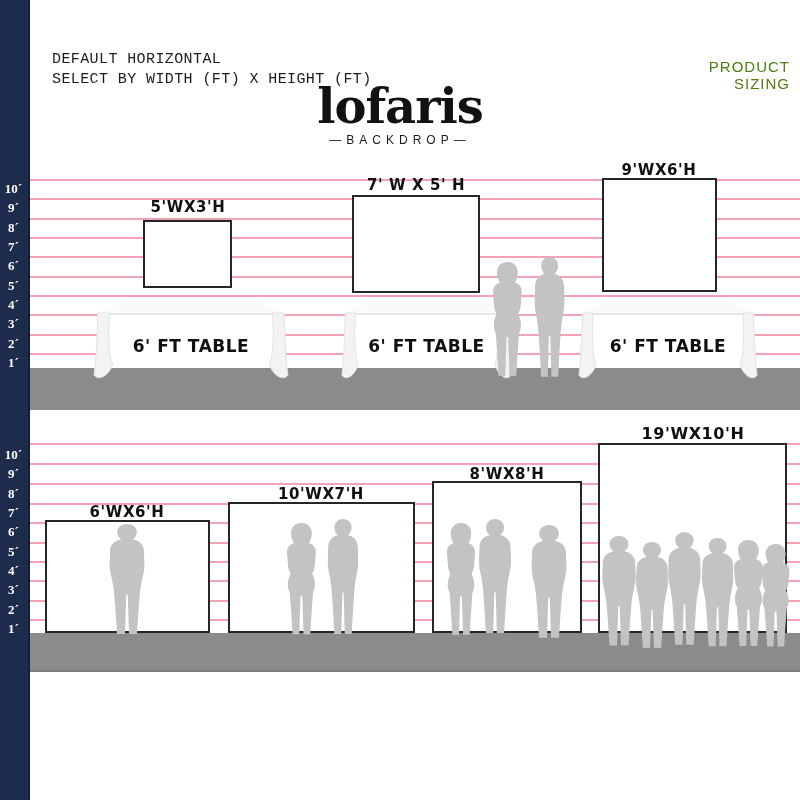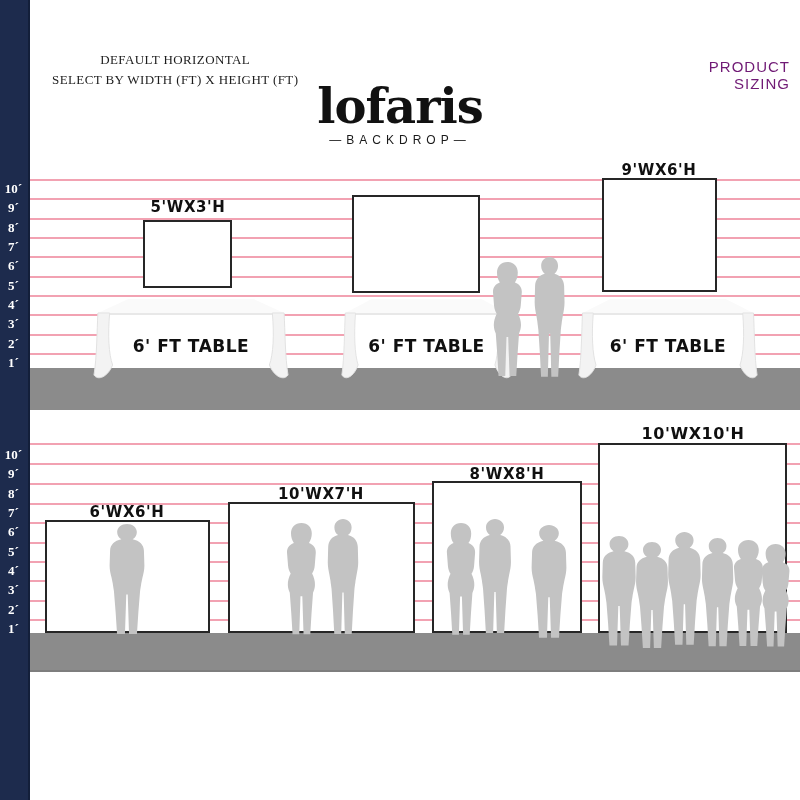--- a/index.html
+++ b/index.html
@@ -22,35 +22,35 @@
     position:absolute; left:30px; width:770px; height:2px;
     background:#f2a2b2; z-index:1;
   }
   
   .floor { position:absolute; left:30px; width:770px; background:#8b8b8b; z-index:2; }
   .floor-top { top:368px; height:42px; }
   .floor-bottom { top:633px; height:39px; border-bottom:2px solid #7e7e7e; box-sizing:border-box; }
   
   .hdr-left {
     position:absolute; left:52px; top:50px; color:#1c1c1c;
-    font-family:Liberation Serif, serif; font-size:13px; line-height:20px;
-    letter-spacing:0.4px; z-index:6;text-align:center;
+    font-family:Liberation Mono, monospace; font-size:15px; line-height:20px;
+    letter-spacing:0.4px; z-index:6;
   }
   .brand { position:absolute; left:300px; top:34px; width:200px; text-align:center; z-index:6;margin-top:47px; }
   .brand-name {
     font-family:"DejaVu Serif", serif; font-weight:bold; font-size:48px;
     line-height:50px; color:#111111; letter-spacing:-1px;
   }
   .brand-sub {
     margin-top:2px; font-size:12px; color:#1a1a1a; letter-spacing:5px;
     font-family:"Liberation Sans", sans-serif;
   }
   .product-sizing {
     position:absolute; left:650px; top:58px; width:140px; text-align:right;
-    font-size:15px; letter-spacing:1px; color:#701a75; z-index:6;
+    font-size:15px; letter-spacing:1px; color:#4d7c0f; z-index:6;
   }
   
   .bd {
     position:absolute; background:#ffffff; border:2px solid #262626;
     box-sizing:border-box; z-index:3;
   }
   .bd-label {
     position:absolute; text-align:center; color:#101010; font-size:15px;
     font-weight:bold; letter-spacing:0.6px; z-index:4;
     font-family:"DejaVu Sans", sans-serif; height:16px; line-height:16px;
@@ -132,20 +132,21 @@
   </div>
   <div class="brand">
     <div class="brand-name">lofaris</div>
     <div class="brand-sub">—BACKDROP—</div>
   </div>
   <div class="product-sizing">PRODUCT SIZING</div>
 
   <div class="bd-label" style="left:123px;top:199px;width:130px">5'WX3'H</div>
   <div class="bd" style="left:143px;top:220px;width:89px;height:68px"></div>
 
+  <div class="bd-label" style="left:336px;top:177px;width:160px">7' W X 5' H</div>
   <div class="bd" style="left:352px;top:195px;width:128px;height:98px"></div>
 
   <div class="bd-label" style="left:584px;top:162px;width:150px">9'WX6'H</div>
   <div class="bd" style="left:602px;top:178px;width:115px;height:114px"></div>
 
   <svg class="table-svg" style="left:93px;top:299px;width:196px;height:86px" viewBox="0 0 200 86" preserveAspectRatio="none">
     <path d="M36,0 L164,0 L195,14 L5,14 Z" fill="#fafafa"></path>
     <path d="M5,14 L195,14 L194,17 L6,17 Z" fill="#e8e8e8"></path>
     <path d="M8,16 L192,16 L189,68 L11,68 Z" fill="#ffffff"></path>
     <path d="M8,16 L14,16 L17,68 L11,68 Z" fill="#f0f0f0"></path>
@@ -184,21 +185,21 @@
 
   <div class="bd-label" style="left:62px;top:504px;width:130px">6'WX6'H</div>
   <div class="bd" style="left:45px;top:520px;width:165px;height:113px"></div>
 
   <div class="bd-label" style="left:251px;top:486px;width:140px">10'WX7'H</div>
   <div class="bd" style="left:228px;top:502px;width:187px;height:131px"></div>
 
   <div class="bd-label" style="left:437px;top:466px;width:140px">8'WX8'H</div>
   <div class="bd" style="left:432px;top:481px;width:150px;height:152px"></div>
 
-  <div class="bd-label big" style="left:613px;top:426px;width:160px">10'WX10'H</div>
+  <div class="bd-label big" style="left:613px;top:426px;width:160px">19'WX10'H</div>
   <div class="bd" style="left:598px;top:443px;width:189px;height:190px"></div>
 
   <svg class="people" style="left:101px;top:524px;width:52px;height:112px" viewBox="0 0 52 112" xmlns:xlink="http://www.w3.org/1999/xlink">
     <use href="#p-man" xlink:href="#p-man" transform="translate(2,0) scale(1.2,0.965)"></use>
   </svg>
 
   <svg class="people" style="left:281px;top:519px;width:82px;height:117px" viewBox="0 0 82 117" xmlns:xlink="http://www.w3.org/1999/xlink">
     <use href="#p-woman" xlink:href="#p-woman" transform="translate(0,4) scale(1.02,0.975)"></use>
     <use href="#p-man" xlink:href="#p-man" transform="translate(41,0) scale(1.05,1.008)"></use>
   </svg>

